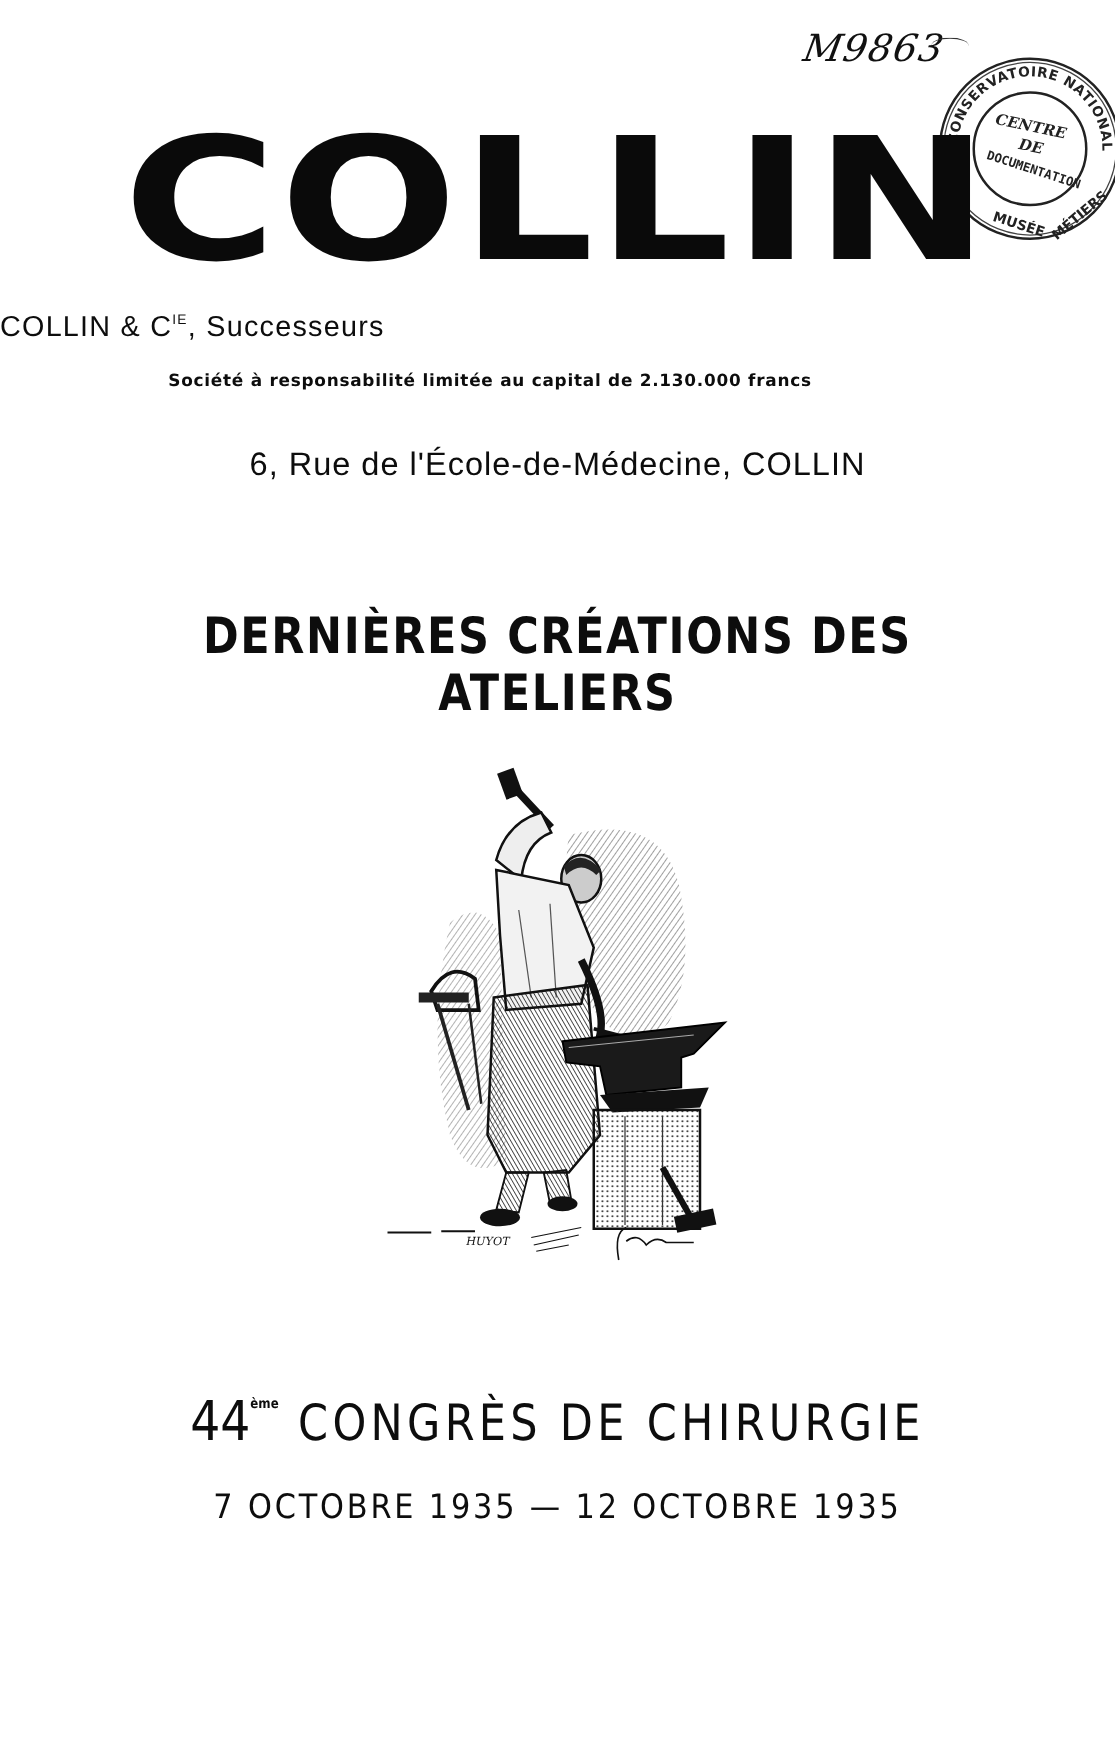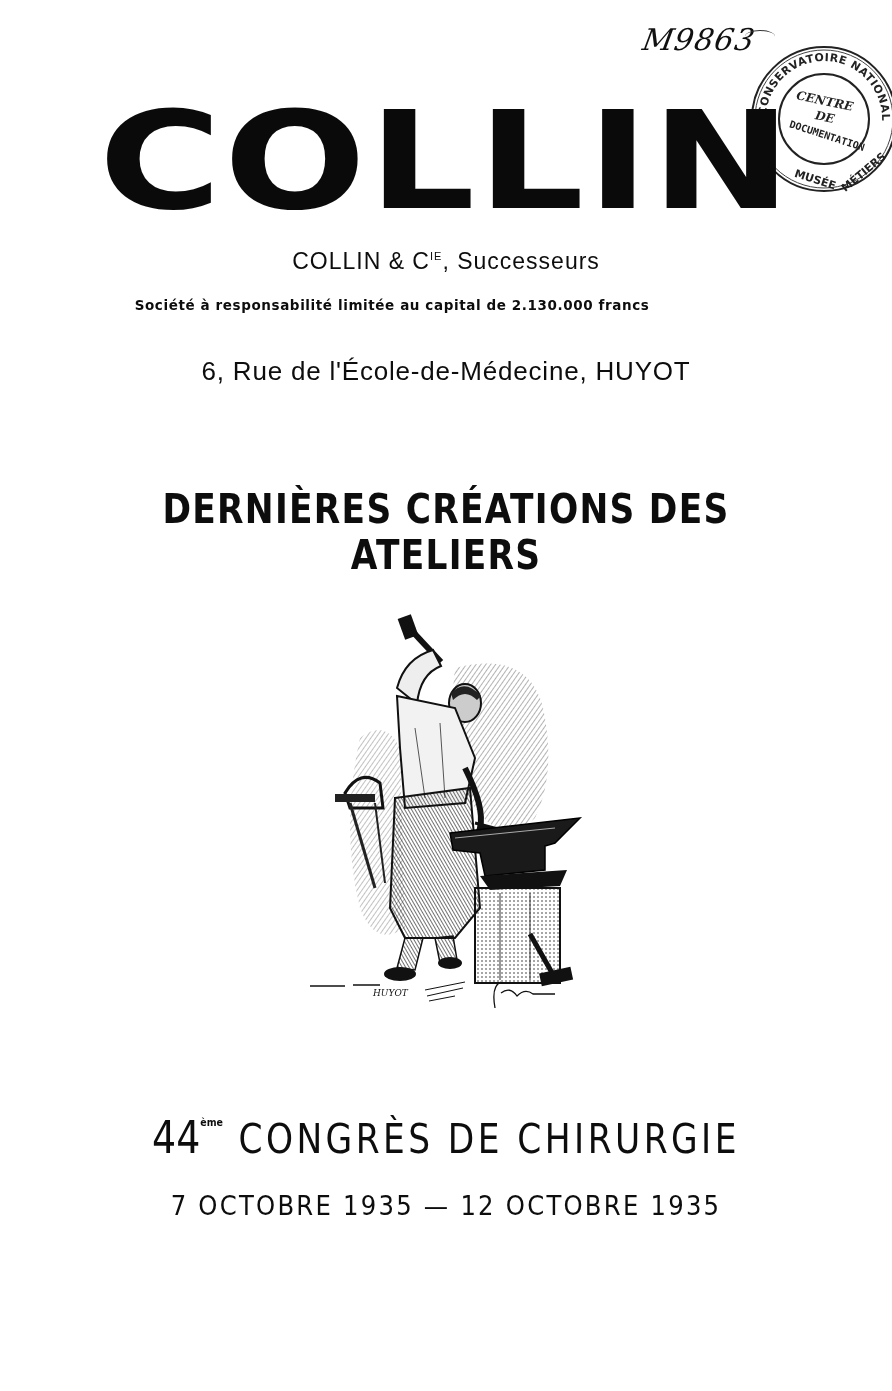--- a/index.html
+++ b/index.html
@@ -48,21 +48,20 @@
       letter-spacing: 2px;
       color: #0a0a0a;
       transform: scaleX(1.23);
       transform-origin: 445px 0;
       padding-right: 0;
     }
 
     .successors {
       left: 0; top: 248px;
       width: 892px;
-      text-align: center;
       font-family: "Liberation Sans", sans-serif;
       font-size: 23px;
       letter-spacing: 1px;
     }
     .successors sup {
       font-size: 11px;
       vertical-align: top;
       position: relative;
       top: 2px;
     }
@@ -164,21 +163,21 @@
 </div>
 
 <div class="abs brand">COLLIN</div>
 
 <div class="abs successors">
   <span>COLLIN &amp; C</span><sup>IE</sup><span>, Successeurs</span>
 </div>
 
 <div class="abs legal">Société à responsabilité limitée au capital de 2.130.000 francs</div>
 
-<div class="abs address">6, Rue de l'École-de-Médecine, HUYOT</div>
+<div class="abs address">6, Rue de l'École-de-Médecine, COLLIN</div>
 
 <div class="abs headline">DERNIÈRES CRÉATIONS DES ATELIERS</div>
 
 <div class="abs engraving">
   <svg width="290" height="420" viewBox="0 0 290 420">
     <defs>
       <pattern id="hatch" width="4" height="4" patternUnits="userSpaceOnUse" patternTransform="rotate(35)">
         <line x1="0" y1="0" x2="0" y2="4" stroke="#333" stroke-width="1"></line>
       </pattern>
       <pattern id="hatch2" width="3" height="3" patternUnits="userSpaceOnUse" patternTransform="rotate(-30)">

